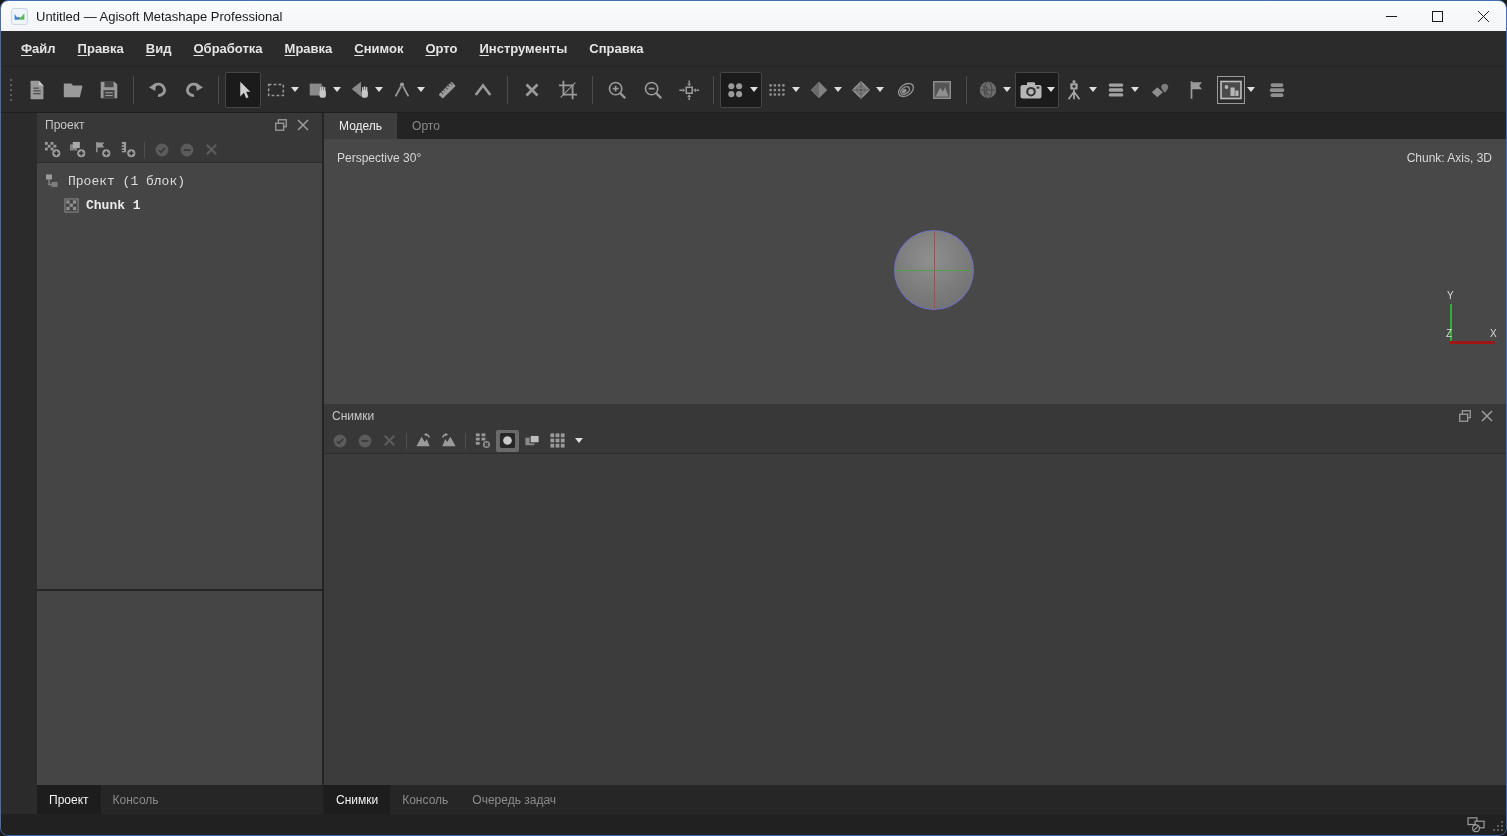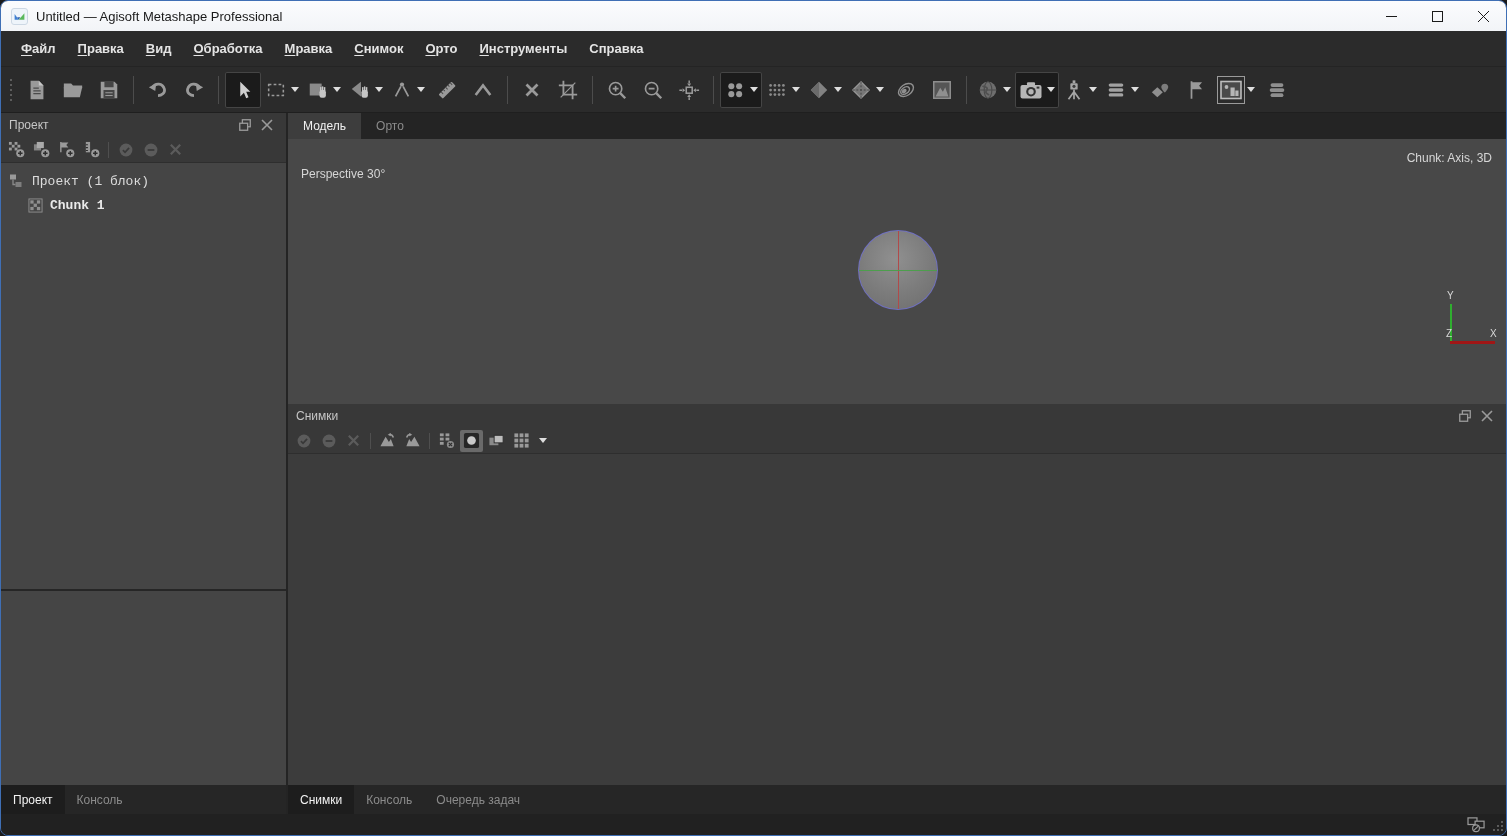--- a/index.html
+++ b/index.html
@@ -23,21 +23,21 @@
   .toolbar{height:46px;flex:0 0 46px;background:#2b2b2b;display:flex;align-items:center;padding:0 4px;border-bottom:1px solid #1f1f1f;}
   .tb-handle{display:flex;flex-direction:column;gap:3px;margin:0 7px 0 5px;}
   .tb-handle i{width:2px;height:2px;border-radius:50%;background:#6f6f6f;}
   .tb-btn{height:36px;min-width:36px;padding:0 4px;display:flex;align-items:center;justify-content:center;border-radius:2px;}
   .tb-btn.active{background:#1b1b1b;box-shadow:inset 0 0 0 1px #454545;}
   .tb-btn.framed svg{outline:1px solid #9a9a9a;outline-offset:1px;}
   .dd{width:0;height:0;border-left:4px solid transparent;border-right:4px solid transparent;border-top:5px solid #dedede;margin-left:4px;}
   .tb-sep{width:1px;height:28px;background:#4c4c4c;margin:0 6px;flex:0 0 1px;}
 
   
-  .dockarea{flex:1;display:flex;min-height:0;}
+  .dockarea{flex:1;display:flex;min-height:0;margin-left:36px;}
   .left-col{flex:0 0 287px;display:flex;flex-direction:column;border-right:2px solid #242424;background:#454545;min-height:0;}
   .right-col{flex:1;display:flex;flex-direction:column;min-width:0;min-height:0;}
 
   .panel-header{height:24px;flex:0 0 24px;background:#383838;display:flex;align-items:center;padding:0 8px;color:#c6c6c6;font-size:12px;}
   .panel-header .spacer{flex:1;}
   .hdr-btn{width:22px;height:20px;display:flex;align-items:center;justify-content:center;}
   .panel-toolbar{height:26px;flex:0 0 26px;background:#383838;display:flex;align-items:center;padding:0 4px;gap:2px;border-bottom:1px solid #2e2e2e;}
   .pt-btn{width:23px;height:22px;display:flex;align-items:center;justify-content:center;border-radius:2px;}
   .pt-btn.disabled{opacity:.42;}
   .pt-btn.toggled{background:#6a6a6a;}
@@ -52,21 +52,21 @@
 
   .tabbar{height:29px;flex:0 0 29px;background:#262626;display:flex;align-items:stretch;font-size:12px;color:#8b8b8b;}
   .tab{display:flex;align-items:center;padding:0 12px;white-space:nowrap;}
   .tab.active{background:#1d1d1d;color:#f2f2f2;}
 
   
   .vp-tabs{height:26px;flex:0 0 26px;background:#242424;display:flex;align-items:stretch;font-size:12px;color:#8b8b8b;}
   .vp-tab{display:flex;align-items:center;padding:0 15px;}
   .vp-tab.active{background:#3d3d3d;color:#f0f0f0;}
   .viewport{flex:0 0 265px;background:#484848;position:relative;font-size:12px;color:#d6d6d6;}
-  .vp-overlay-left{position:absolute;left:13px;top:28px;}
+  .vp-overlay-left{position:absolute;left:13px;top:12px;}
   .vp-overlay-right{position:absolute;right:14px;top:12px;}
   .trackball{position:absolute;left:570px;top:91px;width:80px;height:80px;border-radius:50%;border:1px solid rgba(110,110,205,.85);background:radial-gradient(circle at 46% 36%,#909090,#7b7b7b 55%,#6c6c6c 100%);}
   .tb-vline{position:absolute;left:39px;top:0;width:1px;height:100%;background:#b04a4a;}
   .tb-hline{position:absolute;top:39px;left:0;height:1px;width:100%;background:#4d9e4d;}
   .gizmo{position:absolute;right:6px;bottom:52px;width:58px;height:58px;font-size:10px;color:#d8d8d8;}
   .gz-green{position:absolute;left:8px;top:10px;width:2px;height:37px;background:#2fae2f;}
   .gz-red{position:absolute;left:8px;top:47px;width:45px;height:3px;background:#a01616;}
   .gz-y{position:absolute;left:5px;top:-4px;}
   .gz-z{position:absolute;left:4px;top:34px;}
   .gz-x{position:absolute;left:48px;top:34px;}

